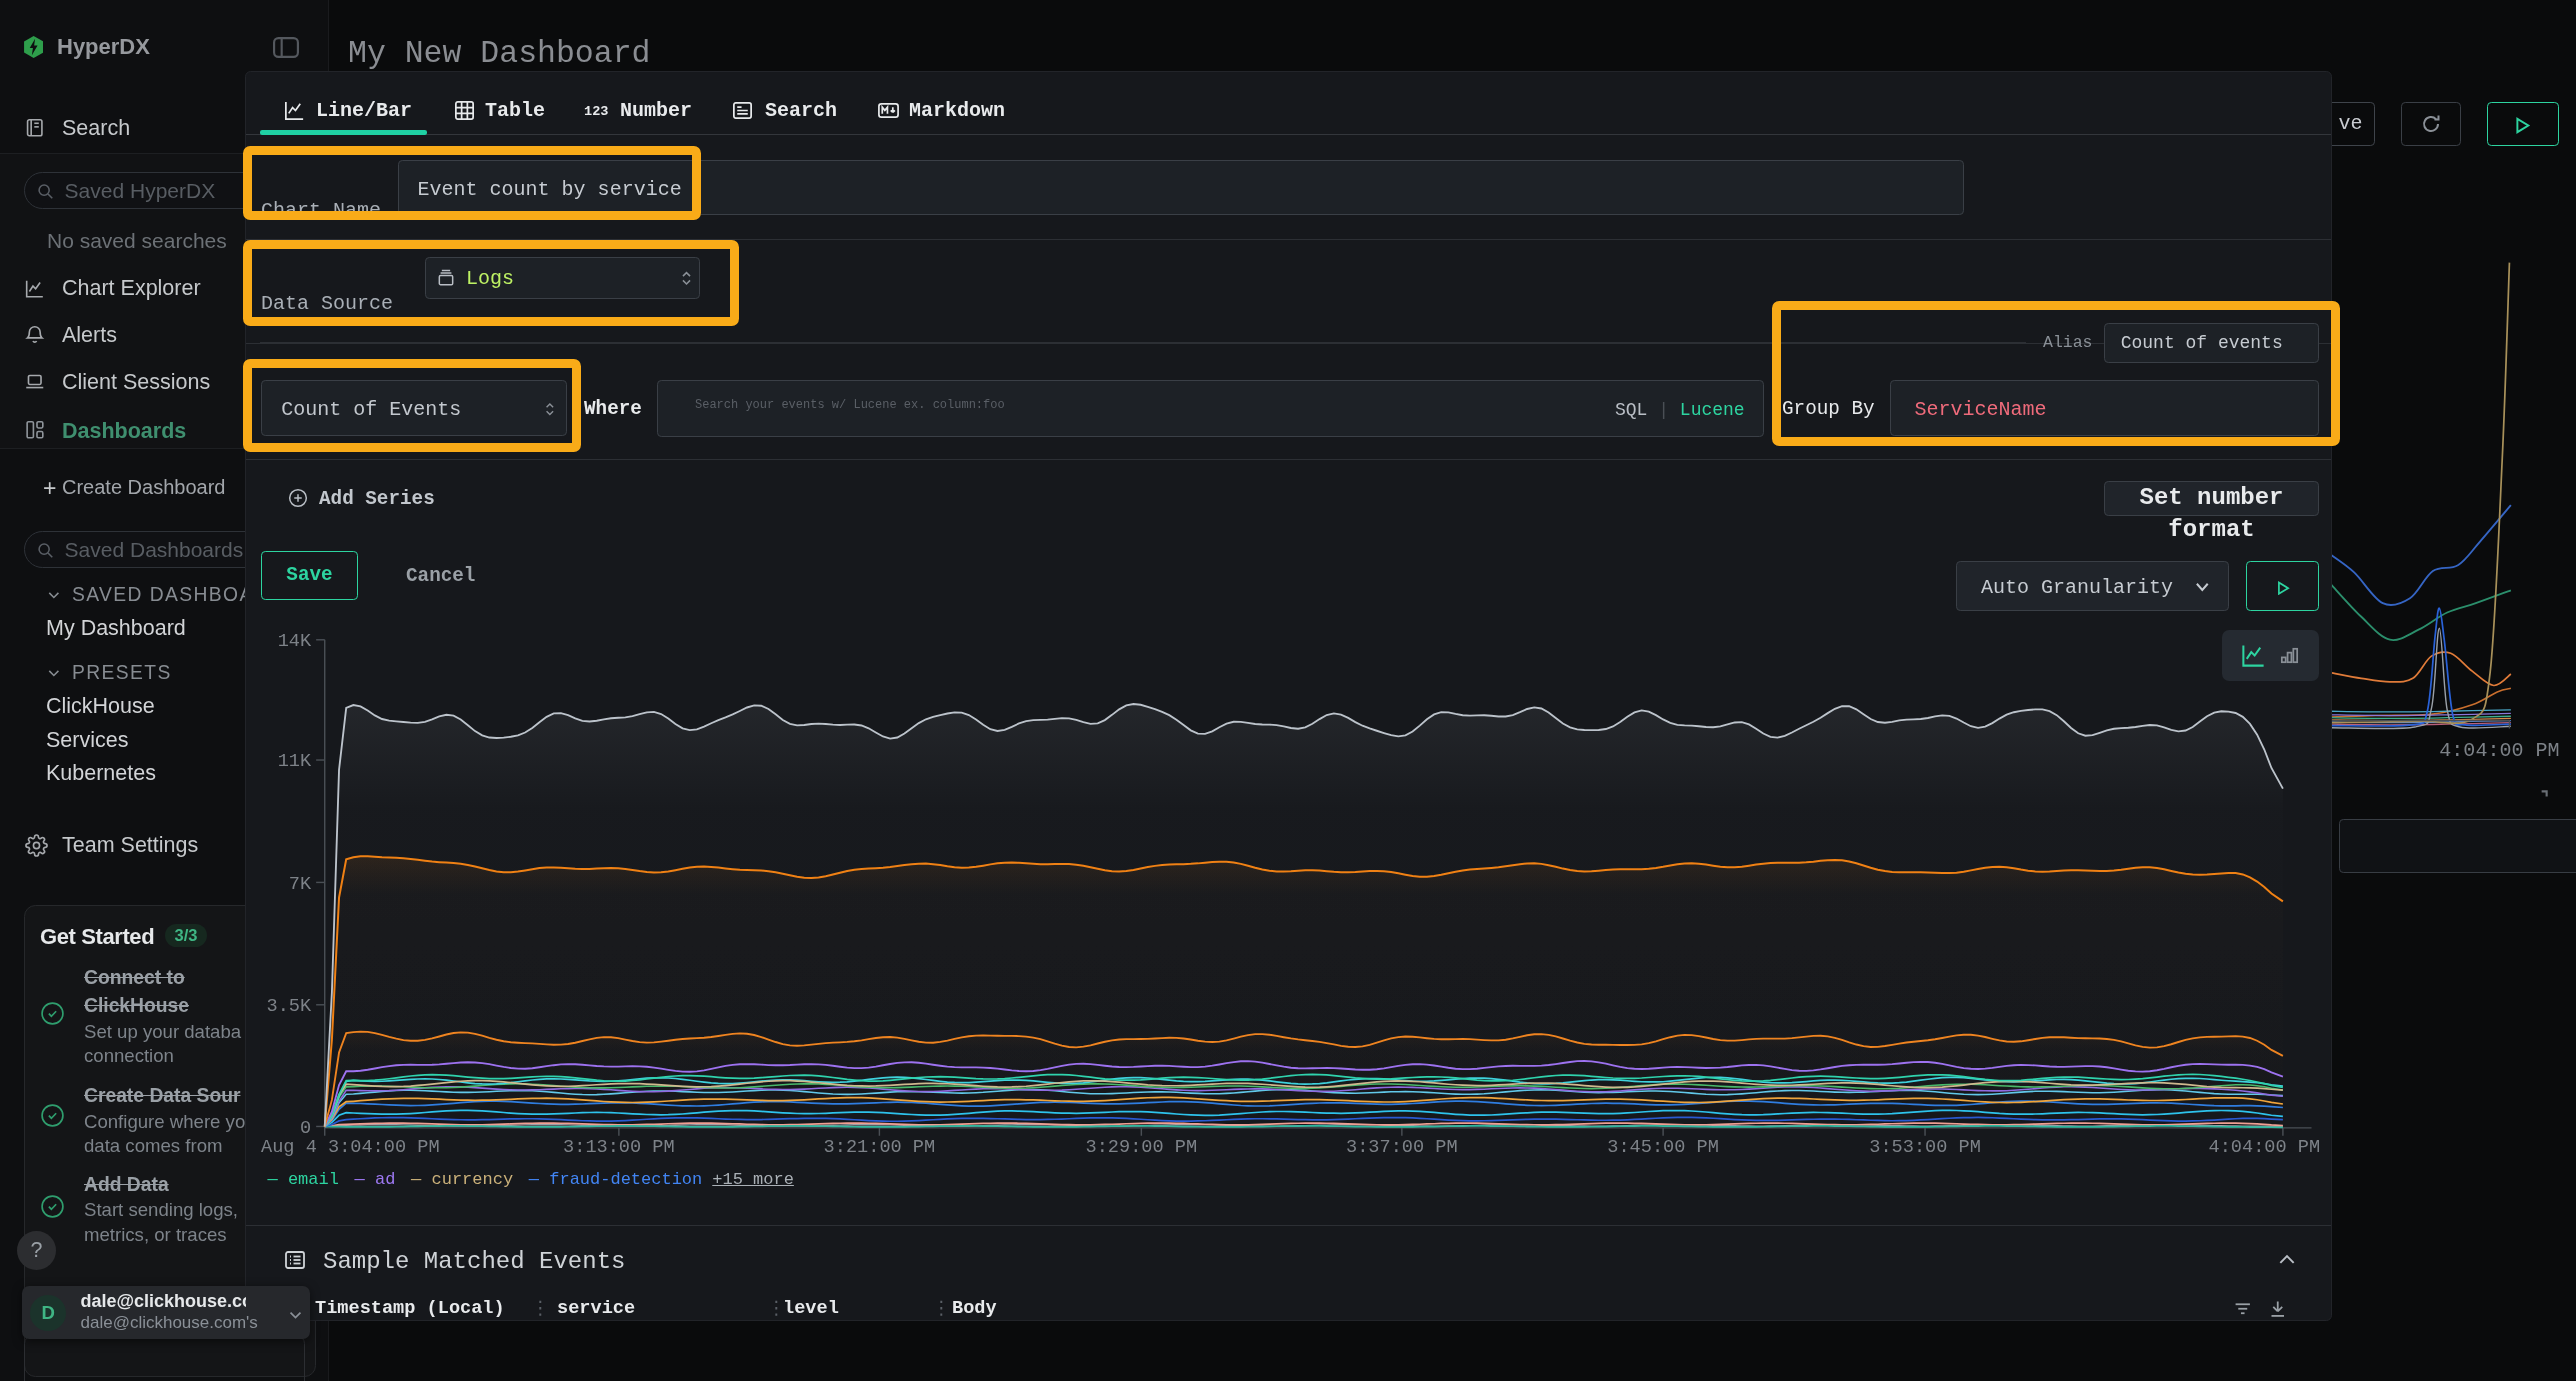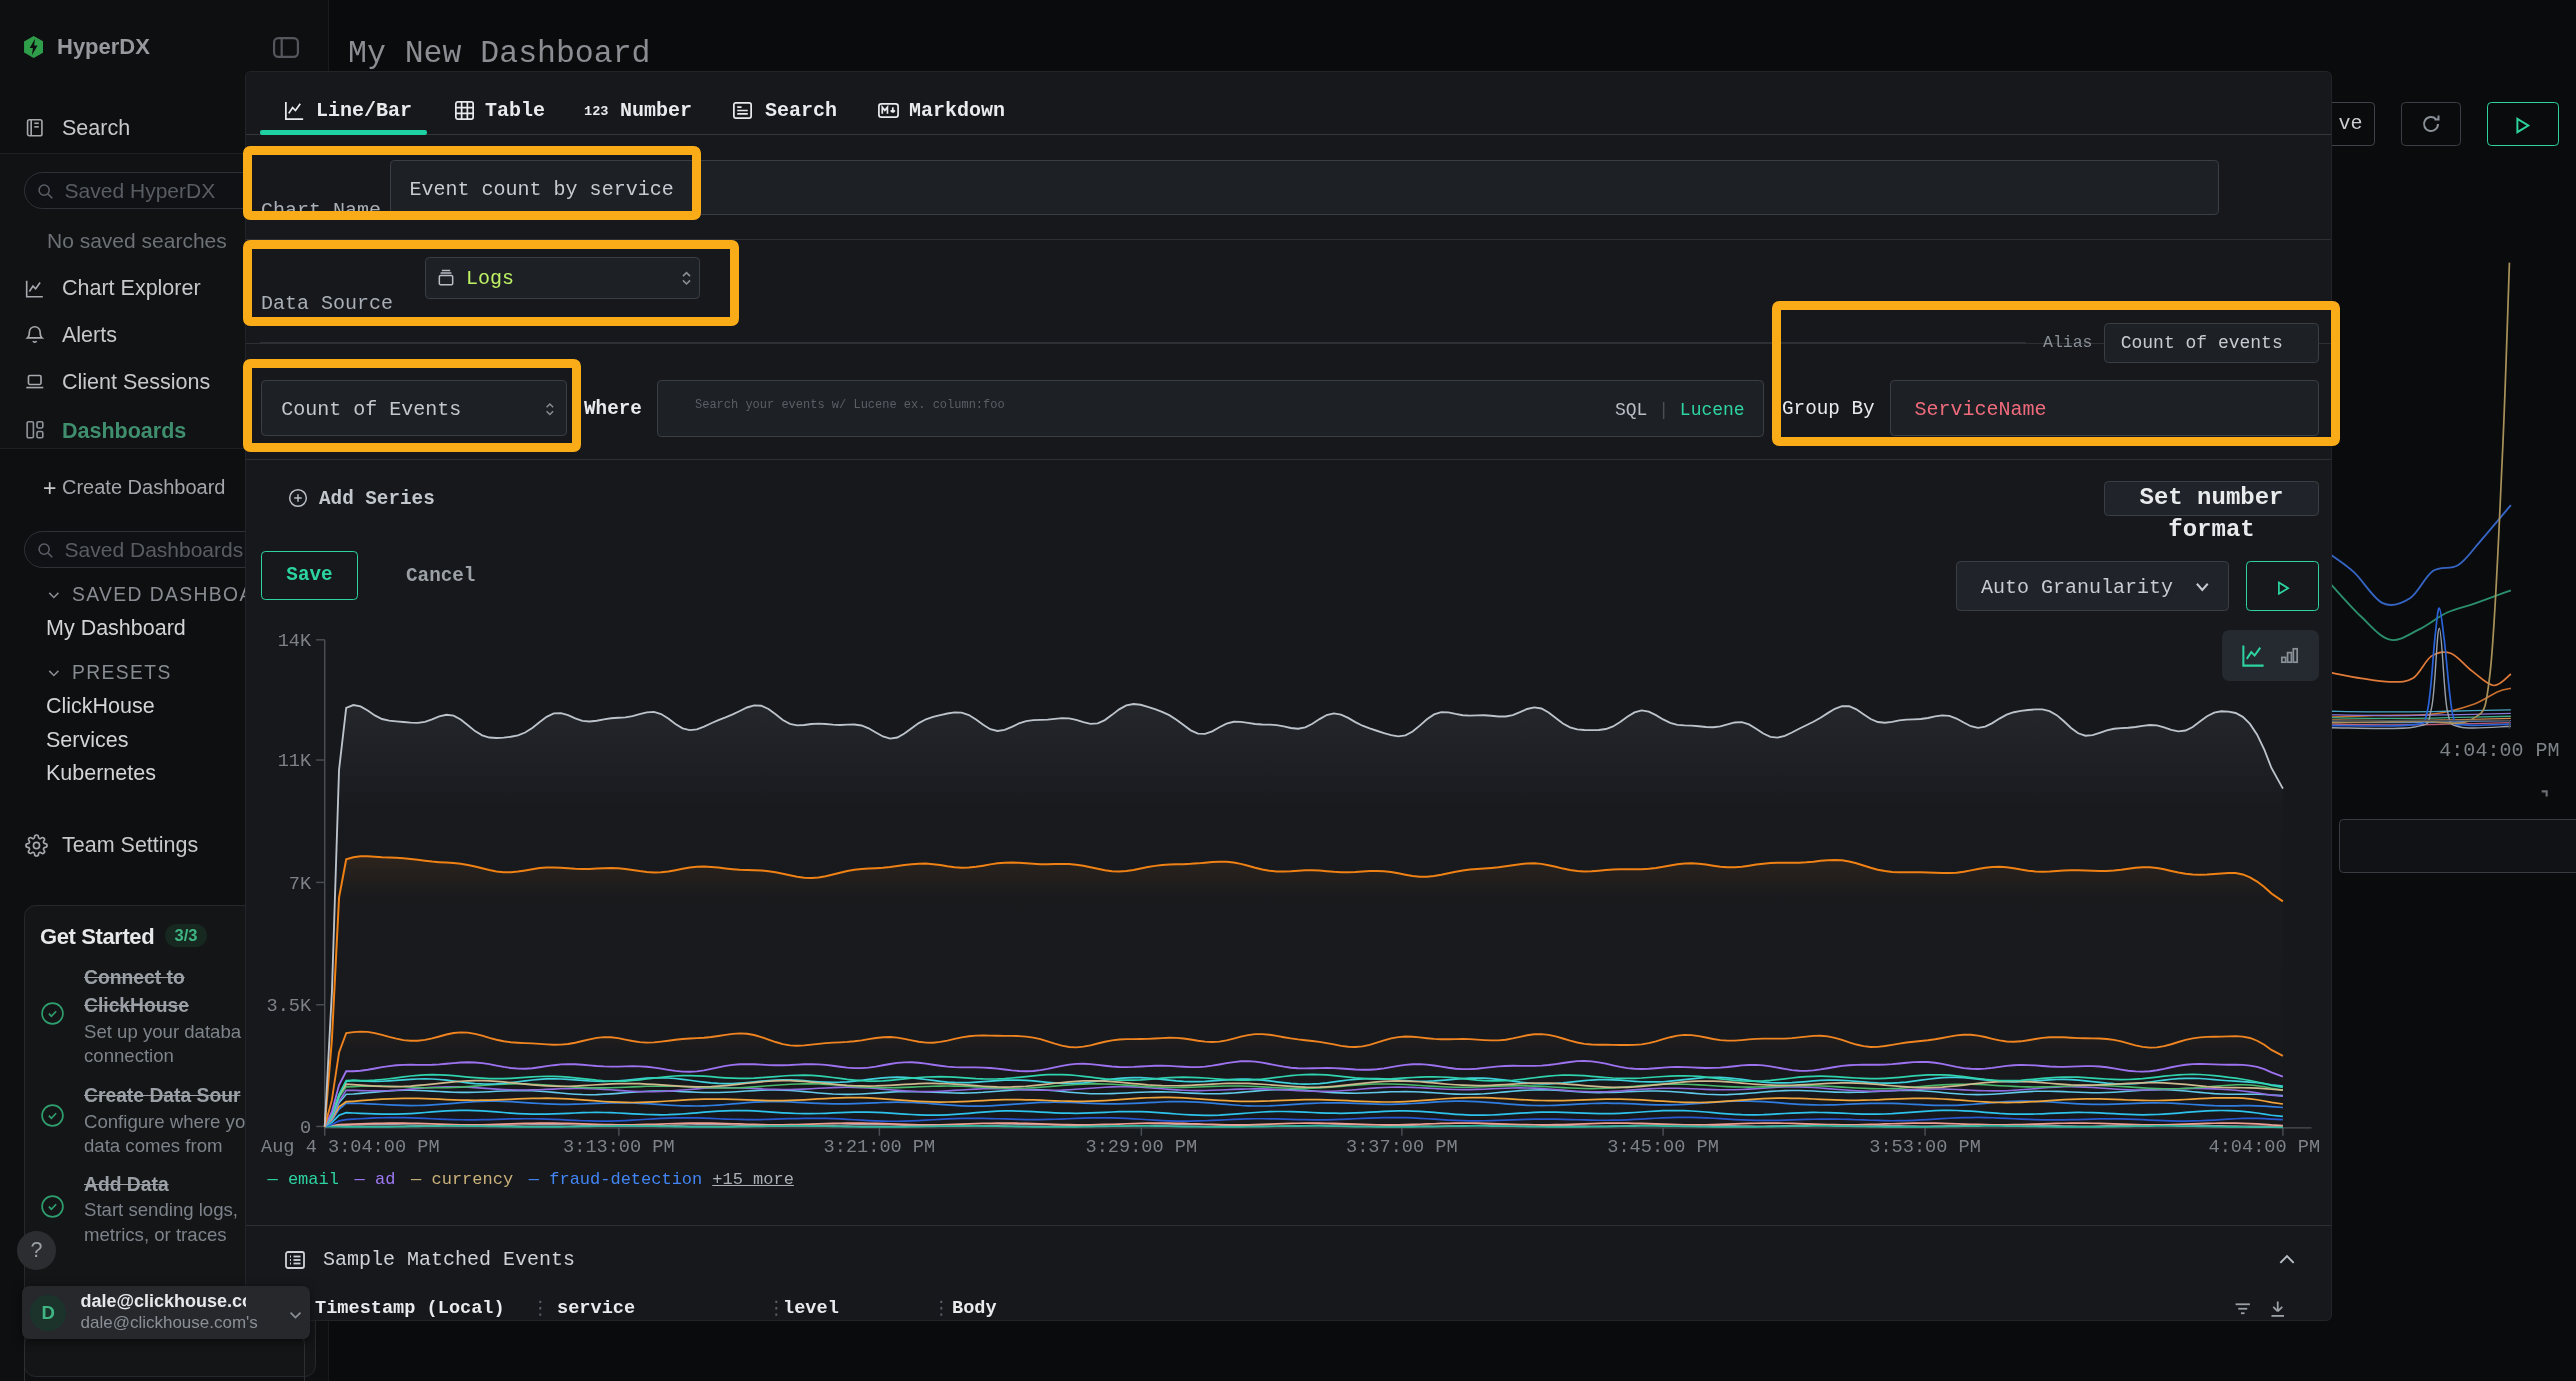--- a/index.html
+++ b/index.html
@@ -198,21 +198,21 @@
   <svg class="abs" style="left:631px;top:26.5px" width="23" height="23" viewBox="0 0 24 24" fill="none" stroke="#e8eaec" stroke-width="1.8">
       <rect x="2" y="5" width="20" height="14" rx="2.5"></rect>
       <path d="M5.5 15.5 v-7 l2.7 3.4 l2.7-3.4 v7" fill="none"></path>
       <path d="M16.5 8.5 v5.5 m0 0 l-2.2-2.2 m2.2 2.2 l2.2-2.2" fill="none"></path>
     </svg>
   <div class="abs" style="left:663px;top:27px;font-size:20px;font-weight:bold;color:#e8eaec;">Markdown</div>
   <div class="abs" style="left:0;top:62px;width:2087px;height:1.4px;background:#33363b;"></div>
   <div class="abs" style="left:14.3px;top:58px;width:167px;height:5px;background:#1fd0a3;border-radius:2.1px;"></div>
 
   <div class="abs lbl" style="left:15px;top:102px;">Chart Name</div>
-  <div class="abs ib" style="left:144px;top:88px;width:1829px;height:55px;">
+  <div class="abs ib" style="left:152px;top:88px;width:1566px;height:55px;">
     <div class="abs" style="left:18.6px;top:16.5px;font-size:20px;color:#c6cbd1;">Event count by service</div>
   </div>
   <div class="sep" style="left:0px;top:167px;width:2087px;"></div>
 
   <div class="abs lbl" style="left:15px;top:195px;">Data Source</div>
   <div class="abs ib" style="left:179px;top:185px;width:275px;height:42px;">
     <svg class="abs" style="left:10px;top:10px" width="20" height="20" viewBox="0 0 24 24" fill="none" stroke="#b9bec5" stroke-width="1.8">
         <rect x="4" y="9" width="16" height="11" rx="1.5"></rect>
         <line x1="5.5" y1="6" x2="18.5" y2="6"></line>
         <line x1="7" y1="3" x2="17" y2="3"></line>
@@ -360,21 +360,21 @@
   <div class="sep" style="left:0px;top:1153px;width:2087px;"></div>
   <svg class="abs" style="left:37px;top:1176px" width="24" height="24" viewBox="0 0 24 24" fill="none" stroke="#cfd3d7" stroke-width="1.8">
       <rect x="3" y="4" width="18" height="16" rx="2"></rect>
       <line x1="7" y1="8.5" x2="8" y2="8.5"></line>
       <line x1="10.5" y1="8.5" x2="17.5" y2="8.5"></line>
       <line x1="7" y1="12" x2="8" y2="12"></line>
       <line x1="10.5" y1="12" x2="17.5" y2="12"></line>
       <line x1="7" y1="15.5" x2="8" y2="15.5"></line>
       <line x1="10.5" y1="15.5" x2="17.5" y2="15.5"></line>
     </svg>
-  <div class="abs" style="left:77px;top:1176px;font-size:20px;color:#cfd3d7;">Sample Matched Events</div>
+  <div class="abs" style="left:77px;top:1176px;font-size:24px;color:#cfd3d7;">Sample Matched Events</div>
   <svg class="abs" style="left:2031px;top:1179px" width="20" height="17" viewBox="0 0 24 20" fill="none" stroke="#b9bec5" stroke-width="2.4">
       <path d="M4 14 l8-8 l8 8"></path>
     </svg>
 
   <div class="abs" style="left:0;top:1225px;width:2087px;height:25px;">
     <div class="abs" style="left:69px;top:1.4px;font-size:18.6px;font-weight:bold;color:#e8eaec;">Timestamp (Local)</div>
     <div class="abs" style="left:285px;color:#5a5f66;font-size:18.6px;">⋮</div>
     <div class="abs" style="left:311px;top:1.4px;font-size:18.6px;font-weight:bold;color:#e8eaec;">service</div>
     <div class="abs" style="left:521px;color:#5a5f66;font-size:18.6px;">⋮</div>
     <div class="abs" style="left:537px;top:1.4px;font-size:18.6px;font-weight:bold;color:#e8eaec;">level</div>

